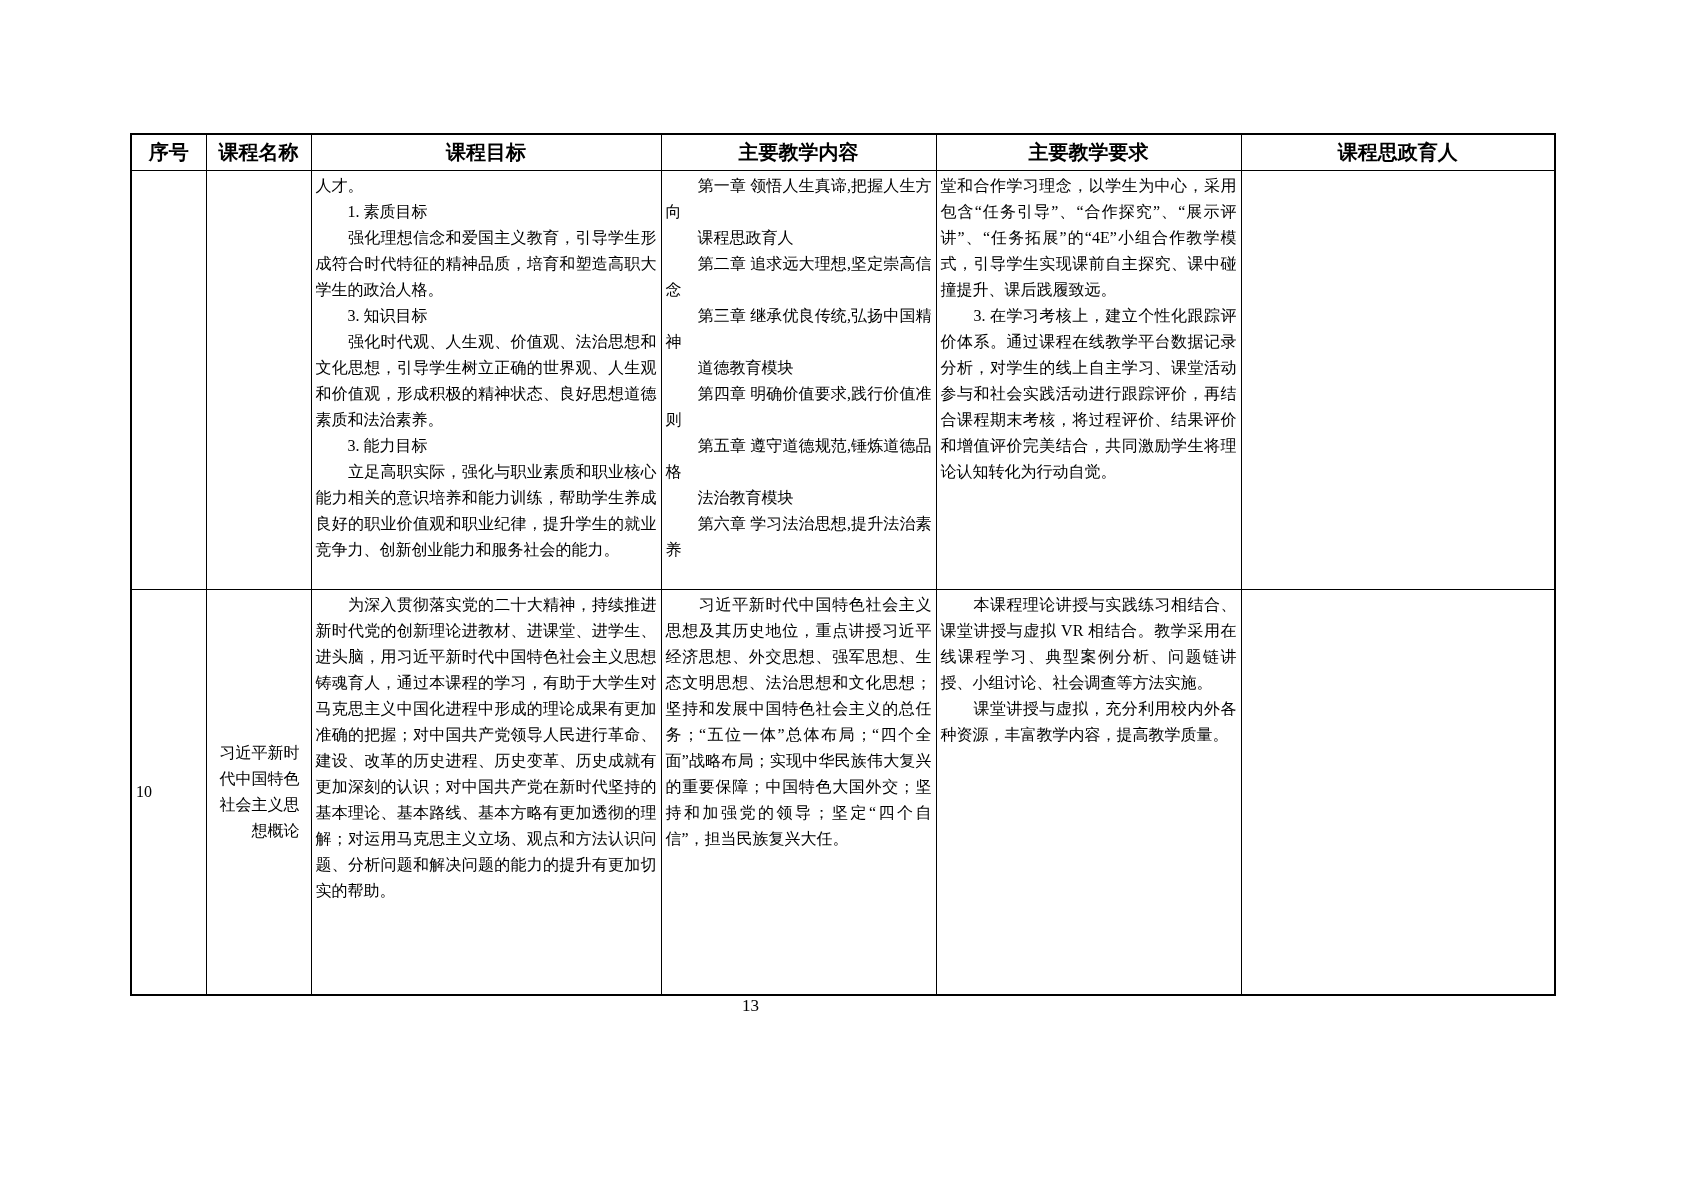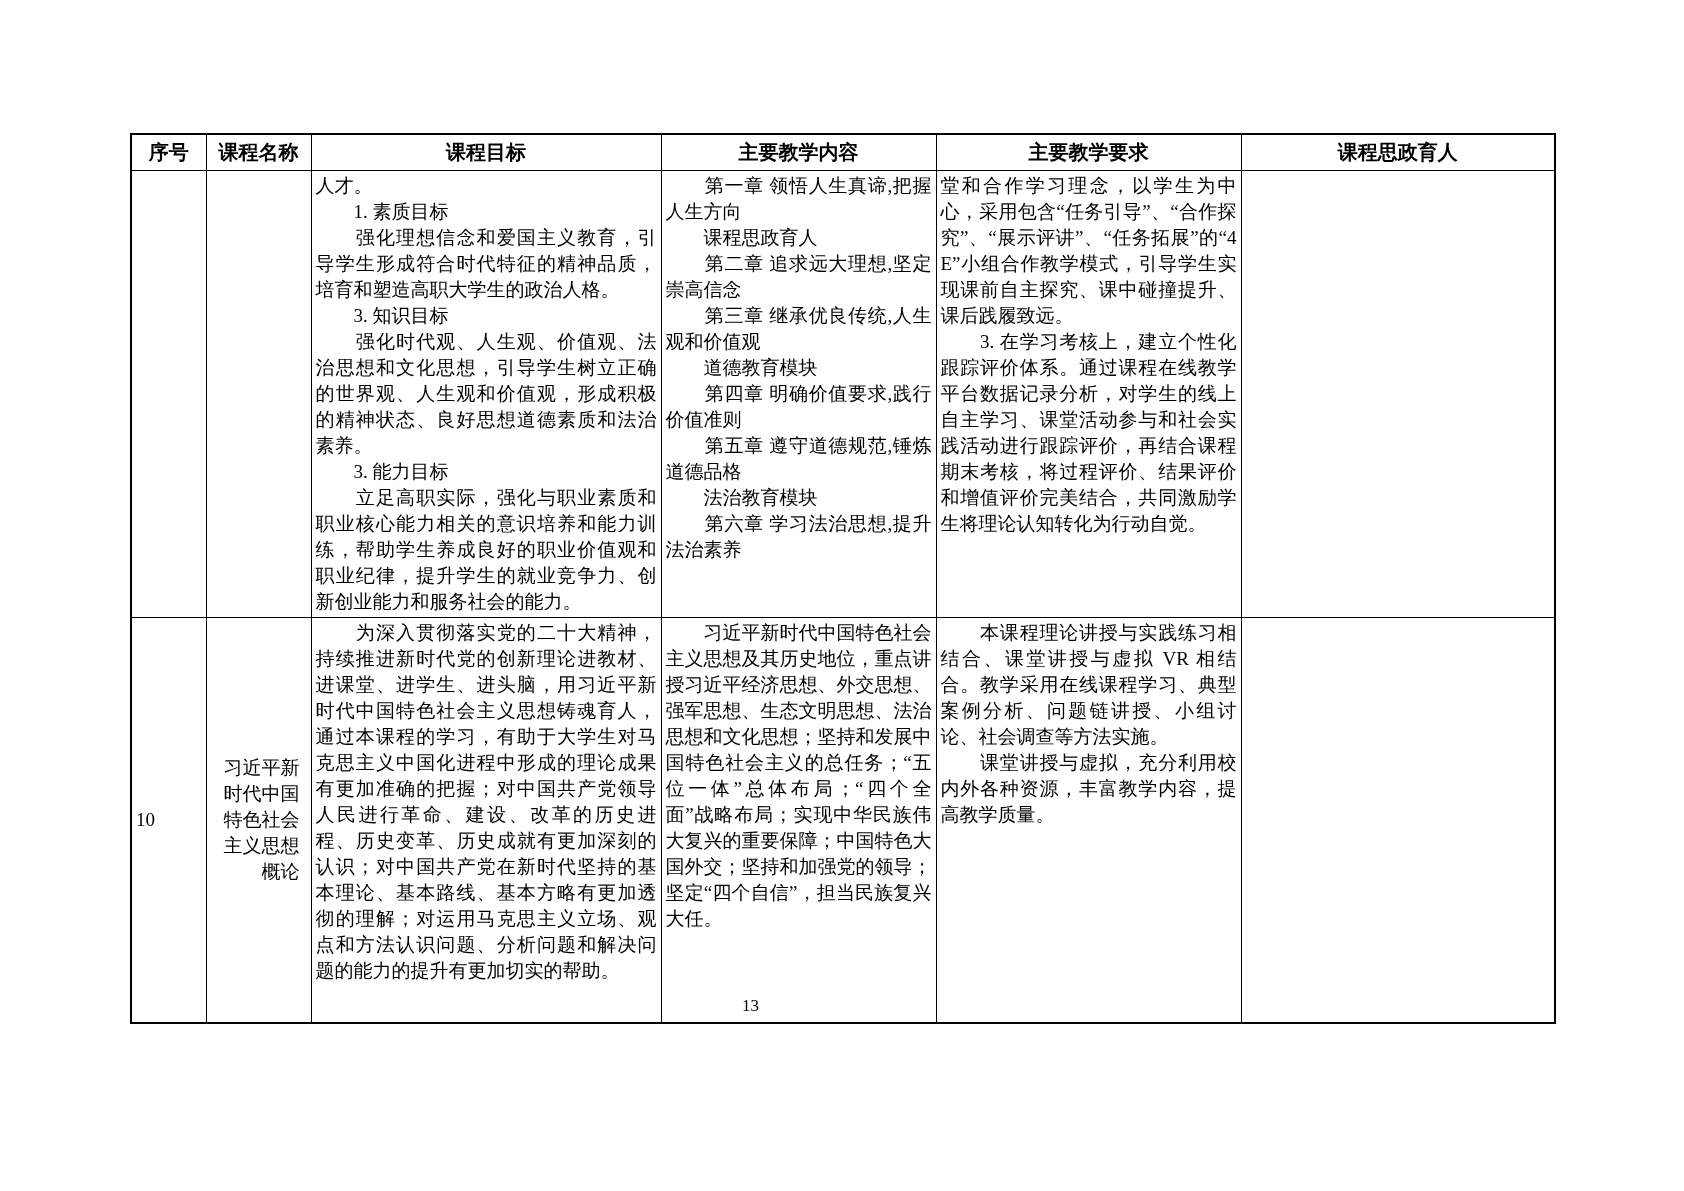--- a/index.html
+++ b/index.html
@@ -17,21 +17,21 @@
     border:1px solid #000;
     vertical-align:top;
     padding:2px 4px;
     overflow:hidden;
   }
   .doc-table{border:2px solid #000;}
   .doc-table th{
     font-size:20px;font-weight:bold;text-align:center;vertical-align:middle;
     height:35px;padding:0 2px;
   }
-  .doc-table td{font-size:19px;line-height:26px;}
+  .doc-table td{font-size:16px;line-height:26px;}
   .doc-table td p{margin:0;text-align:justify;word-break:break-all;}
   tr.row-1 td{height:414px;}
   tr.row-2 td{height:400px;}
   td.center-cell{text-align:left;vertical-align:middle;}
   td.name-cell{vertical-align:middle;padding:2px 11px;text-align:right;}
   .gap-top{padding-top:56px;}
   .page-number{
     position:absolute;top:996px;left:0;width:1501px;
     text-align:center;font-size:17px;
   }
@@ -68,21 +68,21 @@
           <p>　　强化理想信念和爱国主义教育，引导学生形成符合时代特征的精神品质，培育和塑造高职大学生的政治人格。</p>
           <p>　　3. 知识目标</p>
           <p>　　强化时代观、人生观、价值观、法治思想和文化思想，引导学生树立正确的世界观、人生观和价值观，形成积极的精神状态、良好思想道德素质和法治素养。</p>
           <p>　　3. 能力目标</p>
           <p>　　立足高职实际，强化与职业素质和职业核心能力相关的意识培养和能力训练，帮助学生养成良好的职业价值观和职业纪律，提升学生的就业竞争力、创新创业能力和服务社会的能力。</p>
         </td>
       <td>
           <p>　　第一章 领悟人生真谛,把握人生方向</p>
           <p>　　课程思政育人</p>
           <p>　　第二章 追求远大理想,坚定崇高信念</p>
-          <p>　　第三章 继承优良传统,人生观和价值观</p>
+          <p>　　第三章 继承优良传统,弘扬中国精神</p>
           <p>　　道德教育模块</p>
           <p>　　第四章 明确价值要求,践行价值准则</p>
           <p>　　第五章 遵守道德规范,锤炼道德品格</p>
           <p>　　法治教育模块</p>
           <p>　　第六章 学习法治思想,提升法治素养</p>
         </td>
       <td>
           <p>堂和合作学习理念，以学生为中心，采用包含“任务引导”、“合作探究”、“展示评讲”、“任务拓展”的“4E”小组合作教学模式，引导学生实现课前自主探究、课中碰撞提升、课后践履致远。</p>
           <p>　　3. 在学习考核上，建立个性化跟踪评价体系。通过课程在线教学平台数据记录分析，对学生的线上自主学习、课堂活动参与和社会实践活动进行跟踪评价，再结合课程期末考核，将过程评价、结果评价和增值评价完美结合，共同激励学生将理论认知转化为行动自觉。</p>
         </td>

